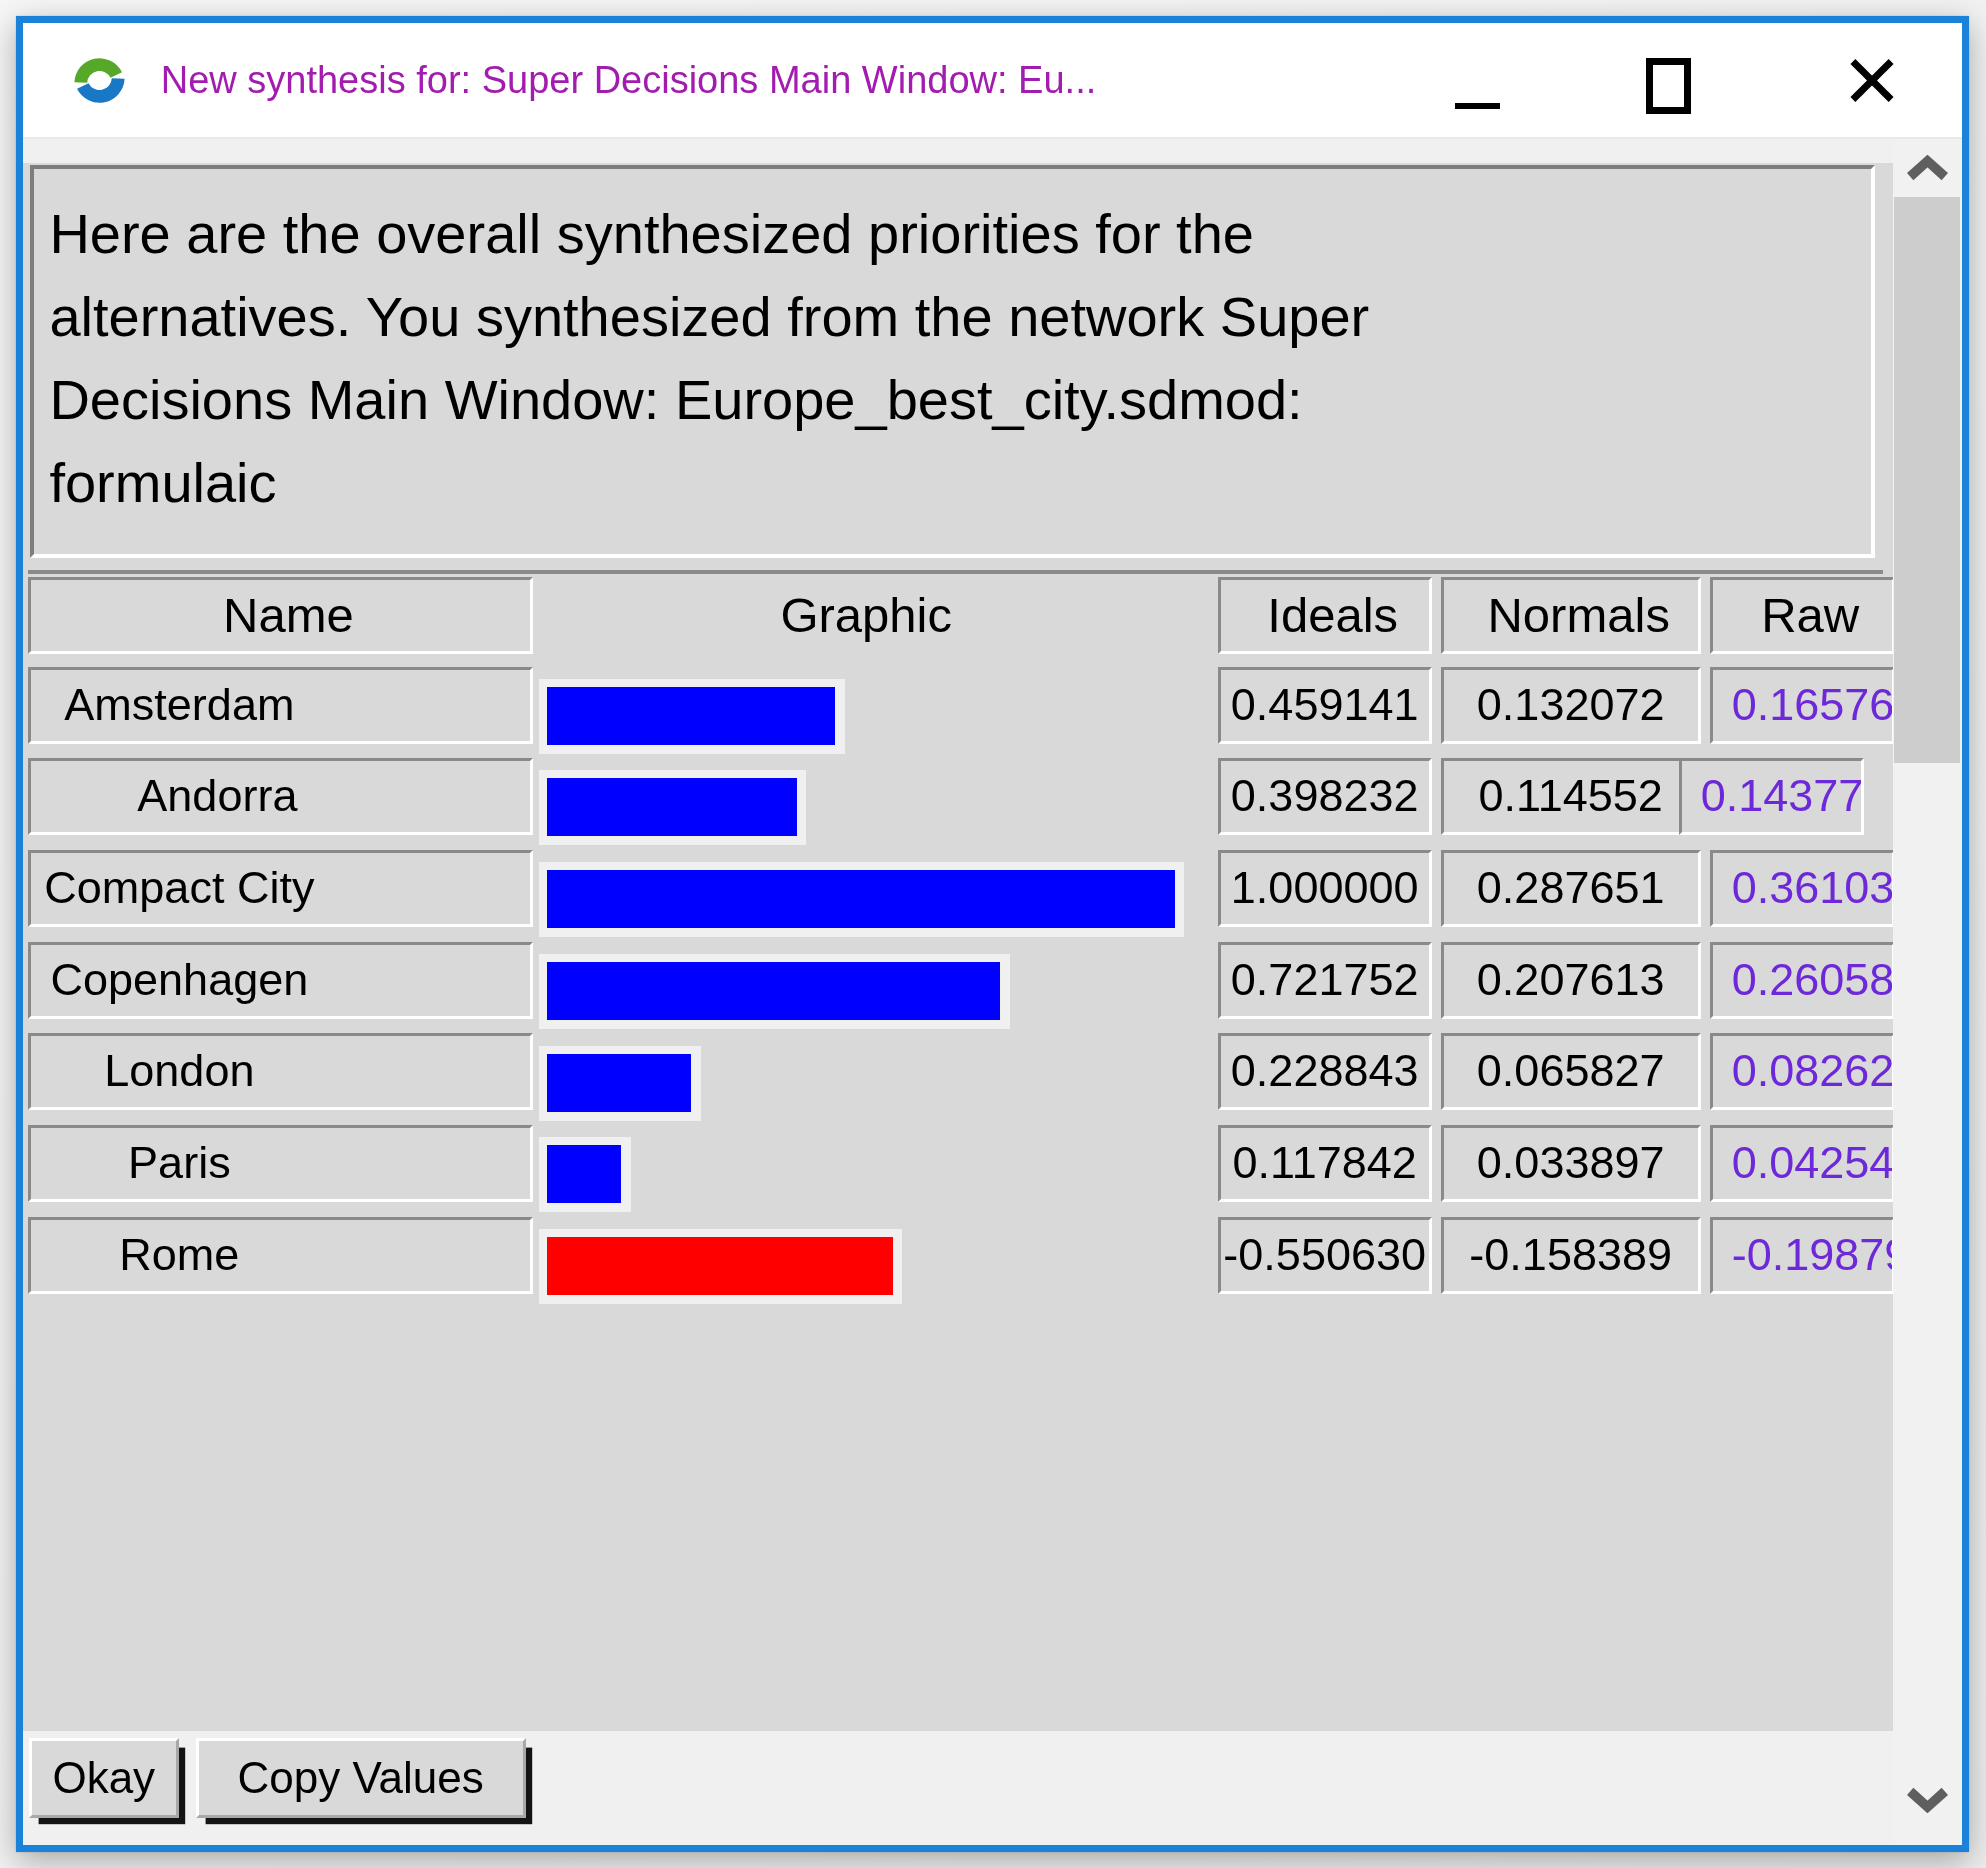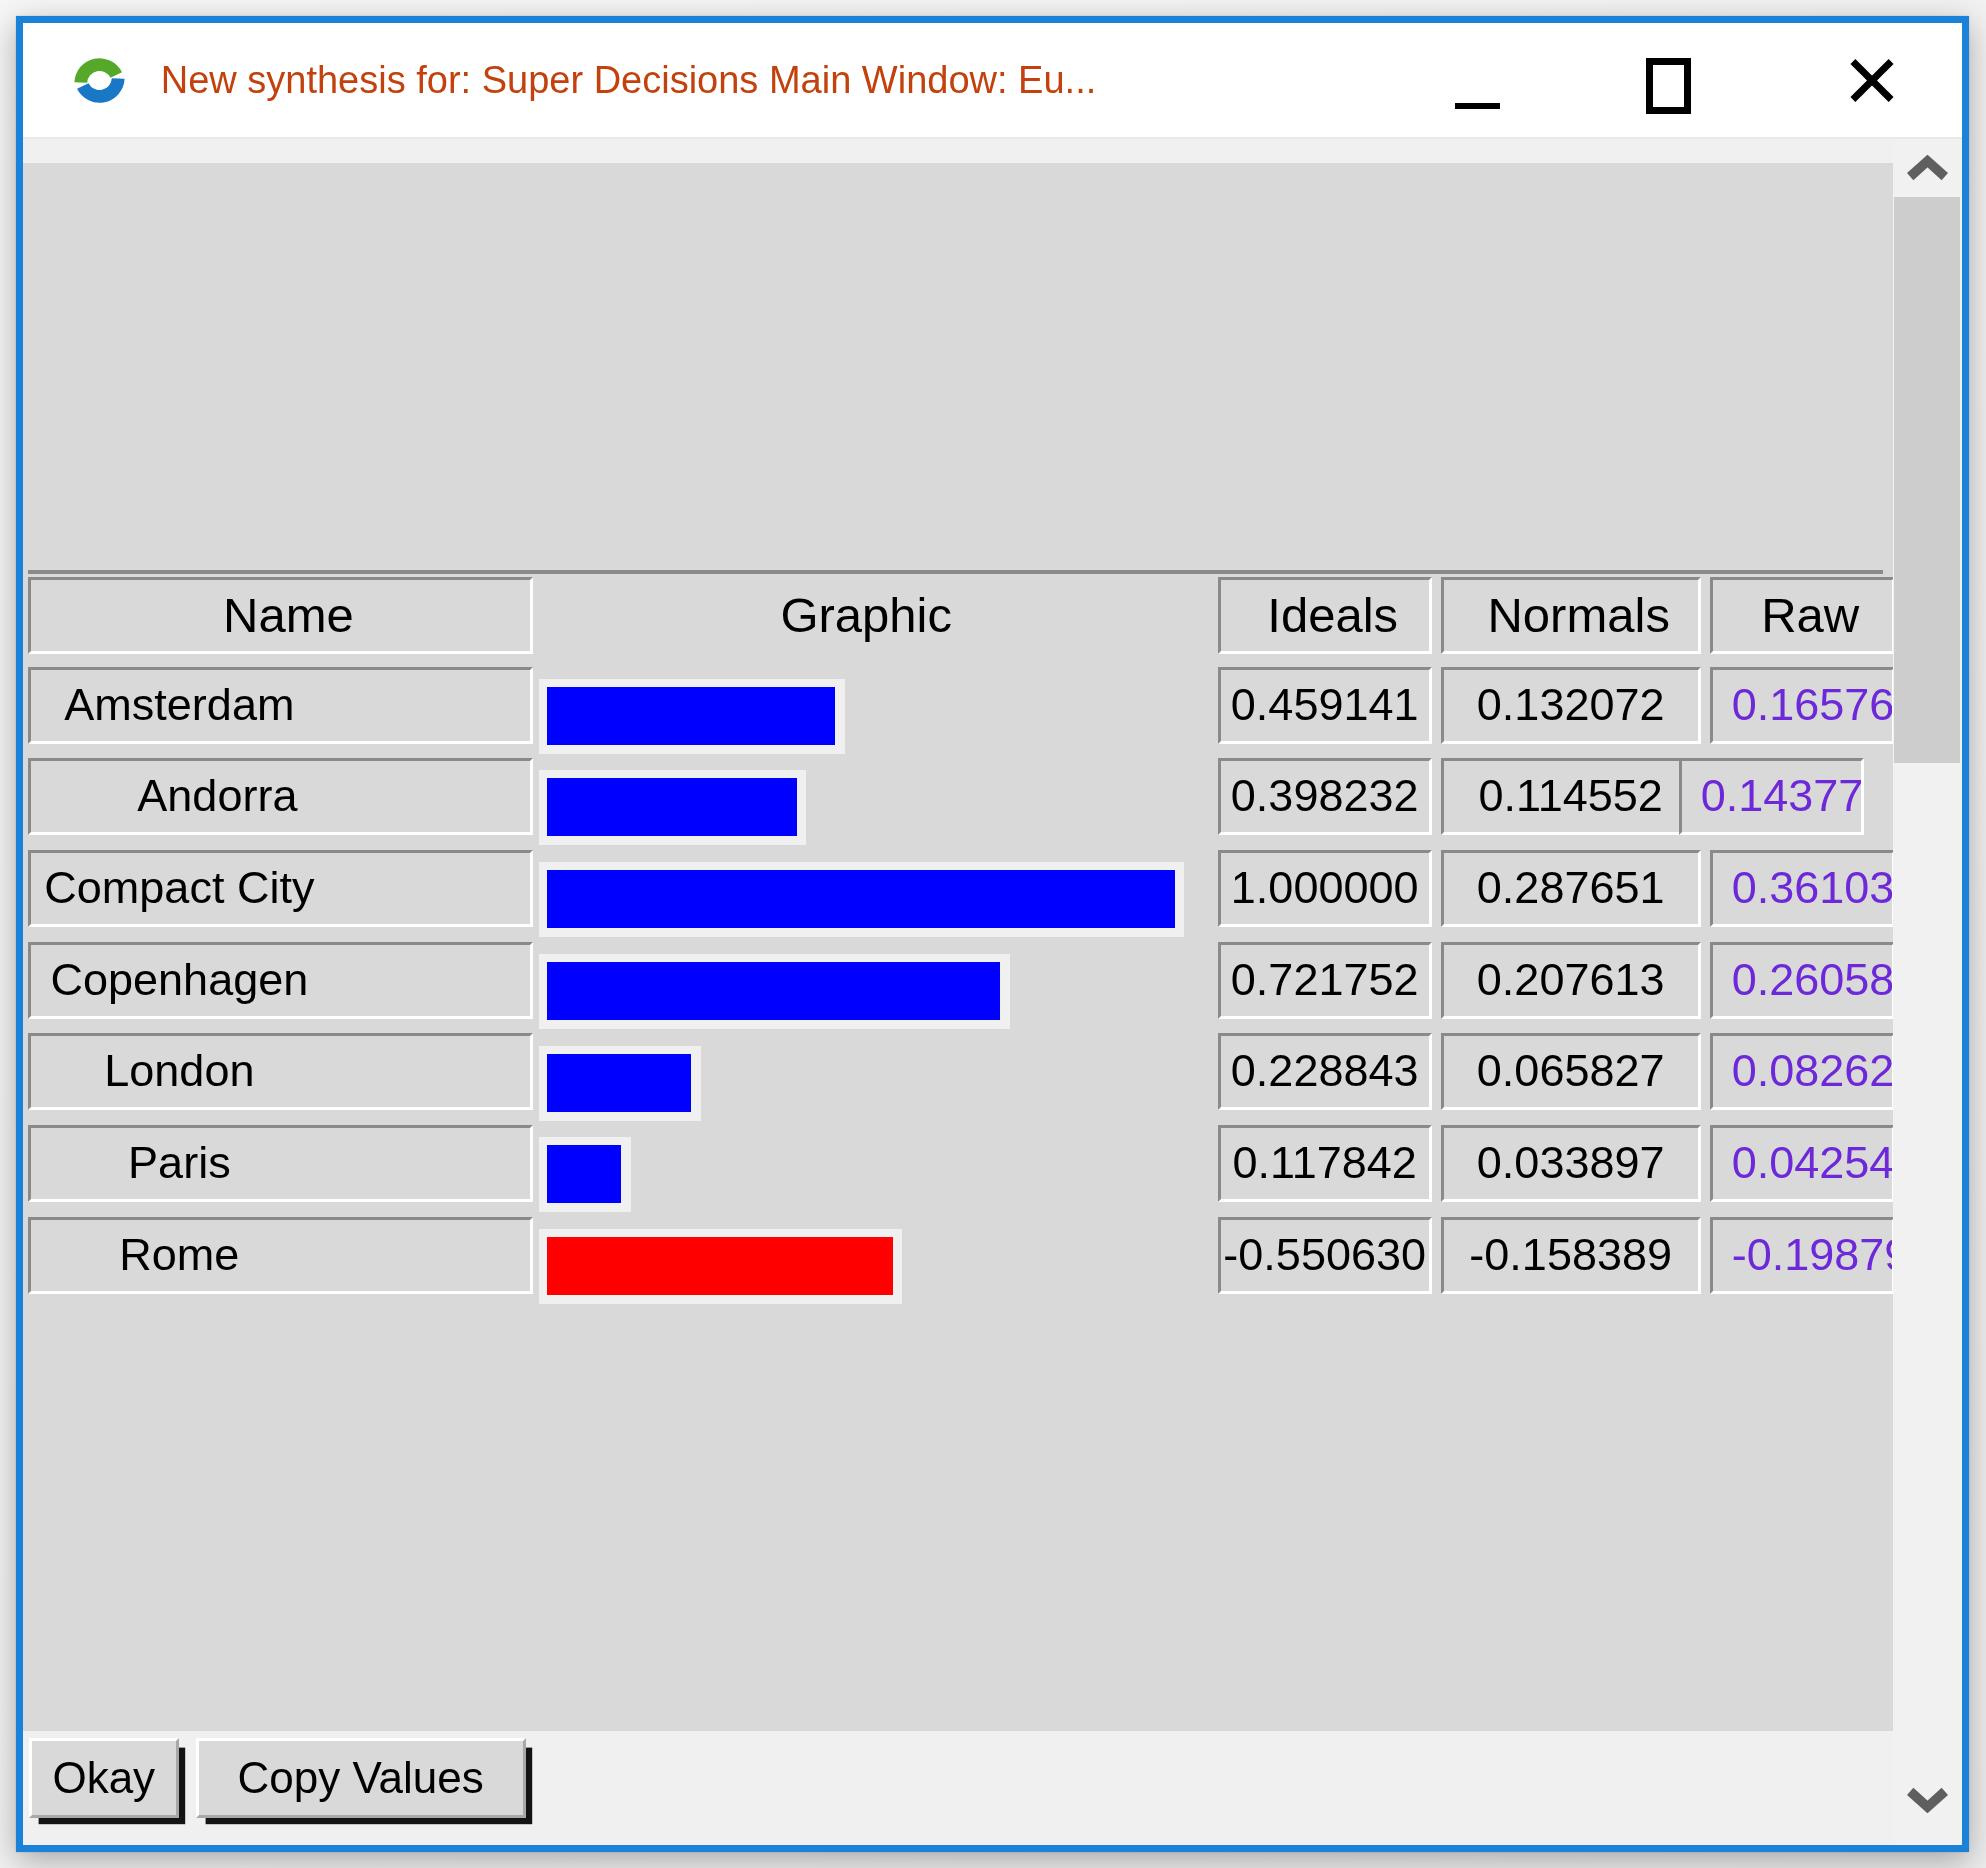--- a/index.html
+++ b/index.html
@@ -15,21 +15,21 @@
     box-shadow:0 8.7px 30px rgba(0,0,0,.30), 0 0 1.7px rgba(0,0,0,.2);
   }
   
   .titlebar{
     position:absolute;left:0;top:0;width:100%;height:114px;background:#ffffff;
     border-bottom:2.6px solid #e8e8e8;
   }
   .app-icon{position:absolute;left:45px;top:26px;width:63px;height:63px;}
   .title-text{
     position:absolute;left:138px;top:0;height:114px;line-height:114px;
-    font-size:38px;color:#c2410c;white-space:nowrap;
+    font-size:38px;color:#a21caf;white-space:nowrap;
   }
   .ctl{position:absolute;top:0;height:114px;}
   .ctl-min{left:1408px;width:96px;}
   .ctl-min .glyph{position:absolute;left:24.5px;top:80px;width:45px;height:6.1px;background:#000;}
   .ctl-max{left:1597px;width:96px;}
   .ctl-max .glyph{position:absolute;left:26px;top:35px;width:31px;height:42px;border:7px solid #000;}
   .ctl-close{left:1801px;width:96px;}
   .ctl-close .bar{position:absolute;left:21px;top:54px;width:54px;height:7px;background:#000;}
   .ctl-close .bar.a{transform:rotate(45deg);}
   .ctl-close .bar.b{transform:rotate(-45deg);}
@@ -99,20 +99,26 @@
       </div>
     <div class="ctl ctl-close">
       <div class="bar a"></div>
       <div class="bar b"></div>
     </div>
   </div>
 
   <div class="content">
     <div class="content-topstrip"></div>
 
+    <div class="desc-box">
+      <div class="desc-line">Here are the overall synthesized priorities for the</div>
+      <div class="desc-line">alternatives.  You synthesized from the network Super</div>
+      <div class="desc-line">Decisions Main Window: Europe_best_city.sdmod:</div>
+      <div class="desc-line">formulaic</div>
+    </div>
 
     <div class="table-topline"></div>
 
     <div class="cell hdr" style="left:5.2px;top:438px;width:505px;">Name</div>
     <div class="graphic-hdr">Graphic</div>
     <div class="cell hdr" style="left:1195px;top:438px;width:214px;">Ideals</div>
     <div class="cell hdr" style="left:1418px;top:438px;width:260px;">Normals</div>
     <div class="cell hdr" style="left:1687px;top:438px;width:185px;">Raw</div>
 
     <div id="rows-host">

